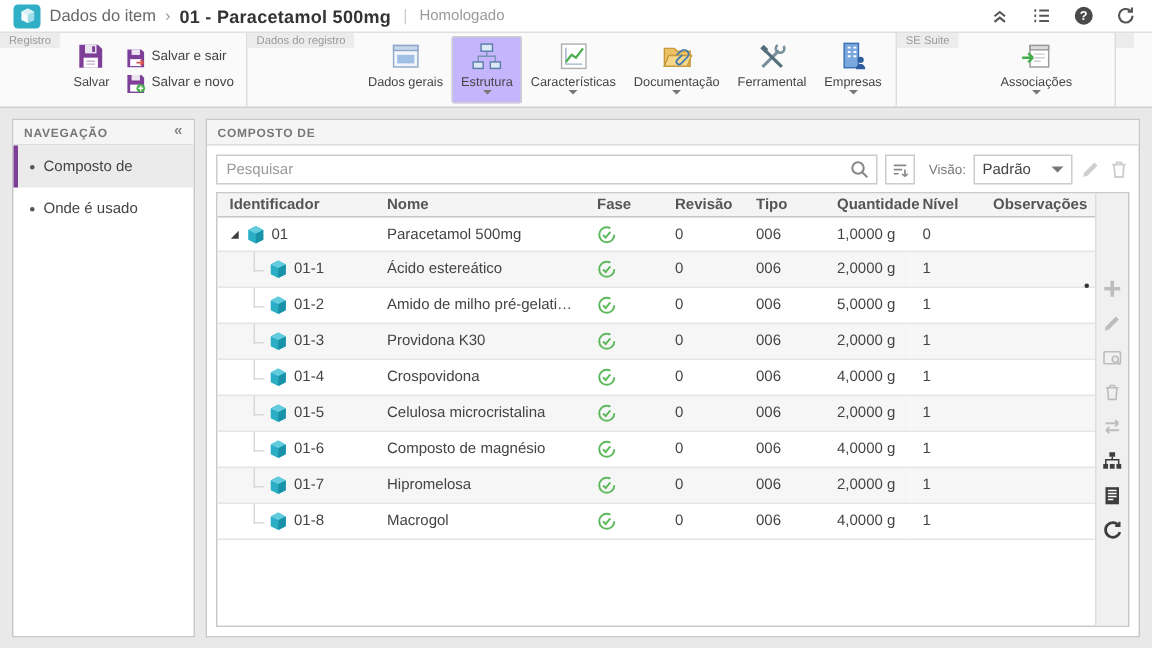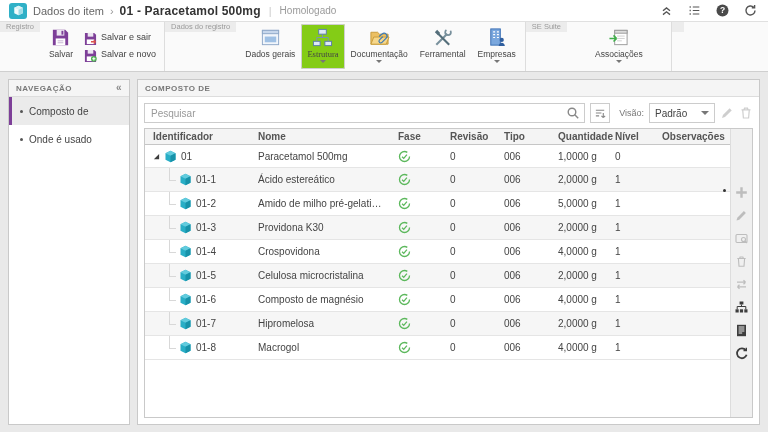--- a/index.html
+++ b/index.html
@@ -28,21 +28,21 @@
   .rgroup.filler { flex:1; border-right:none; }
   .rgroup-label { height:10px; line-height:10px; font-size:7.5px; color:#9a9a9a;
     text-align:center; background:#ececec; padding:0 6px; white-space:nowrap; }
   .rgroup-body { flex:1; display:flex; align-items:stretch; padding:2px 3px; }
   .rbtn { display:flex; flex-direction:column; align-items:center; justify-content:flex-start;
     padding:3px 6px 0; border-radius:2px; cursor:pointer; }
   .rbtn svg { width:21px; height:21px; flex:none; }
   .rbtn .rlabel { font-size:8.5px; color:#444; white-space:nowrap; margin-top:1px; }
   .rbtn .caret { width:0; height:0; border-left:3px solid transparent; border-right:3px solid transparent;
     border-top:3px solid #777; margin-top:1px; }
-  .rbtn.selected { background:#84cc16; box-shadow: inset 0 0 0 1px #cfcfcf; font-family: Liberation Serif, serif; }
+  .rbtn.selected { background:#c4b5fd; box-shadow: inset 0 0 0 1px #cfcfcf; }
   .save-stack { display:flex; flex-direction:column; justify-content:center; gap:2px; padding:0 2px;}
   .rbtn-small { display:flex; align-items:flex-start; gap:4px; font-size:9px; color:#444;
     padding:1px 3px; cursor:pointer; white-space:nowrap; }
   .rbtn-small svg { width:13px; height:13px; flex:none; }
   
   .content { display:flex; gap:7px; padding:7px 8px; height:360px; }
   .panel { background:#fff; border:1px solid #c9c9c9; display:flex; flex-direction:column; }
   .panel-header { height:17px; flex:none; background:#f5f5f5; border-bottom:1px solid #ddd;
     display:flex; align-items:center; padding:0 7px;
     font-size:8px; font-weight:bold; color:#777; letter-spacing:.5px; }
@@ -197,20 +197,29 @@
             <path d="M11 7.5v3.5M5 15v-4h12v4" stroke="#7a93b5" fill="none"></path>
             <rect x="7" y="2.5" width="8" height="5" fill="#dde9f7" stroke="#5c7da8"></rect>
             <rect x="1.5" y="15" width="7" height="4.5" fill="#dde9f7" stroke="#5c7da8"></rect>
             <rect x="13.5" y="15" width="7" height="4.5" fill="#dde9f7" stroke="#5c7da8"></rect>
           </svg>
           <span class="rlabel">Estrutura</span>
           <span class="caret"></span>
         </div>
         <div class="rbtn">
           <svg viewBox="0 0 22 22">
+            <rect x="2.5" y="2.5" width="17" height="17" fill="#fff" stroke="#b0b0b0"></rect>
+            <path d="M5.5 5v11.5H17" stroke="#9ab0cc" fill="none"></path>
+            <path d="M5.5 15l4-5 3 2 5-6.5" stroke="#4caf50" stroke-width="1.6" fill="none"></path>
+          </svg>
+          <span class="rlabel">Características</span>
+          <span class="caret"></span>
+        </div>
+        <div class="rbtn">
+          <svg viewBox="0 0 22 22">
             <path d="M2 5.5h7l2 2h9V18H2z" fill="#ecc063" stroke="#c79b3b"></path>
             <path d="M2 18l3-7.5h16L18 18z" fill="#f6d78a" stroke="#c79b3b"></path>
             <path d="M14.5 10l-3.5 3.5a1.8 1.8 0 0 0 2.6 2.6l4.4-4.4a3 3 0 0 0-4.3-4.3L10.5 10" stroke="#3a78b5" fill="none" stroke-width="1.2"></path>
           </svg>
           <span class="rlabel">Documentação</span>
           <span class="caret"></span>
         </div>
         <div class="rbtn">
           <svg viewBox="0 0 22 22">
             <path d="M4.5 18.5L16 7" stroke="#78909c" stroke-width="2.2"></path>

